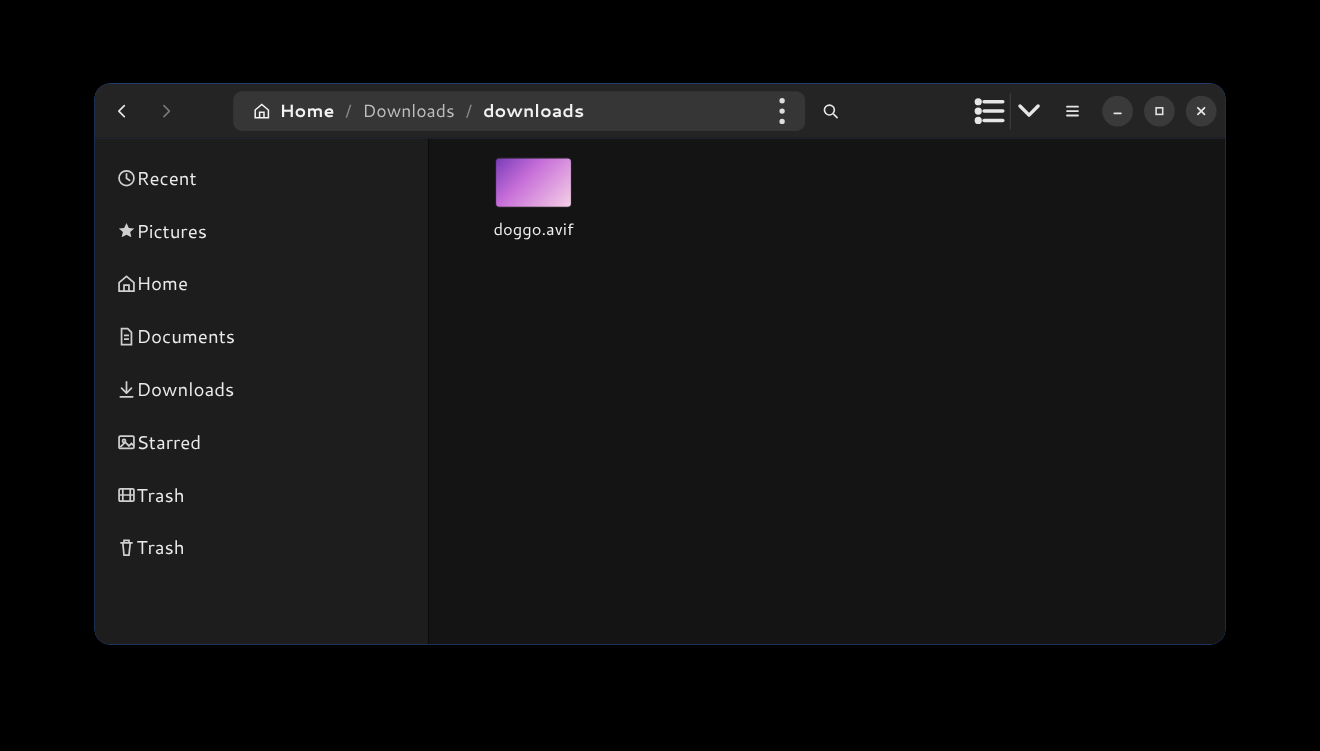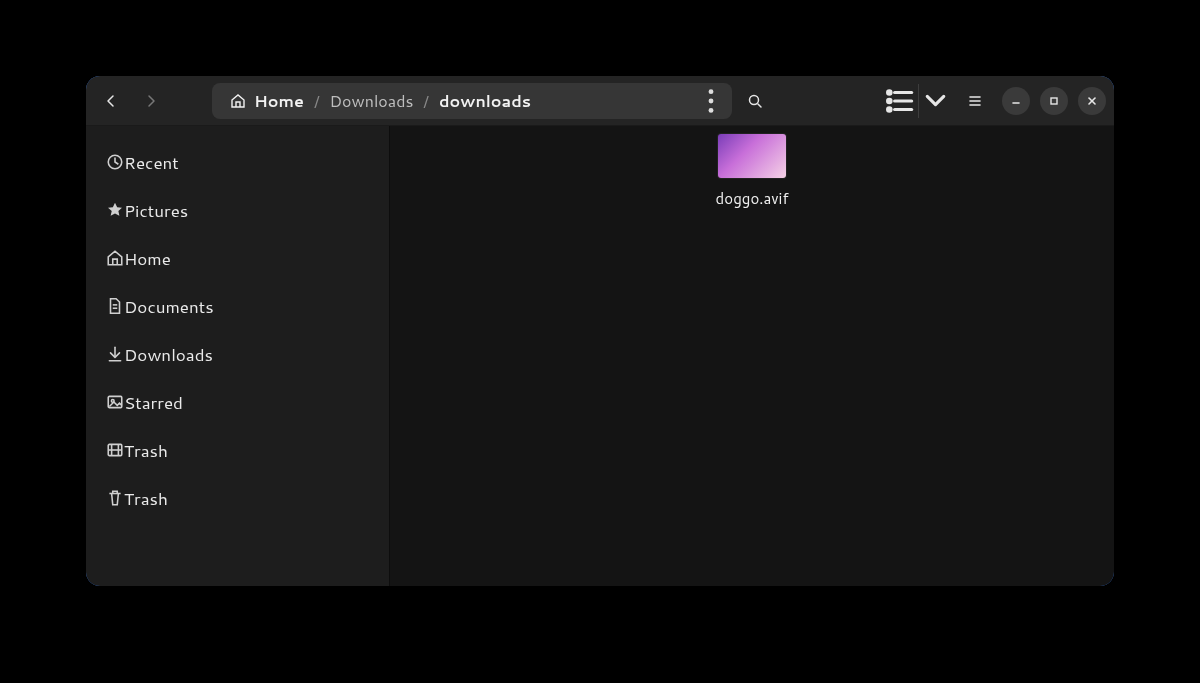--- a/index.html
+++ b/index.html
@@ -106,26 +106,25 @@
     display:flex; align-items:center; gap:0;
     height: 48px;
     padding: 0 20px;
     font-size: 17px;
     color:#eaeaea;
   }
   .side-item svg { width:18px; height:18px; flex-shrink:0; color:#cfcfcf; }
   .content {
     flex:1;
     background:#141414;
-    padding: 8px 40px;
+    padding: 18px 40px;
     display:flex;
     align-content:flex-start;
     gap: 40px;
     flex-wrap:wrap;
-    justify-content:center;
   }
   .file {
     width: 110px;
     display:flex; flex-direction:column; align-items:center;
     gap:10px;
     color:#f0f0f0;
     font-size:15px;
   }
   .thumb {
     width: 68px; height: 44px;

